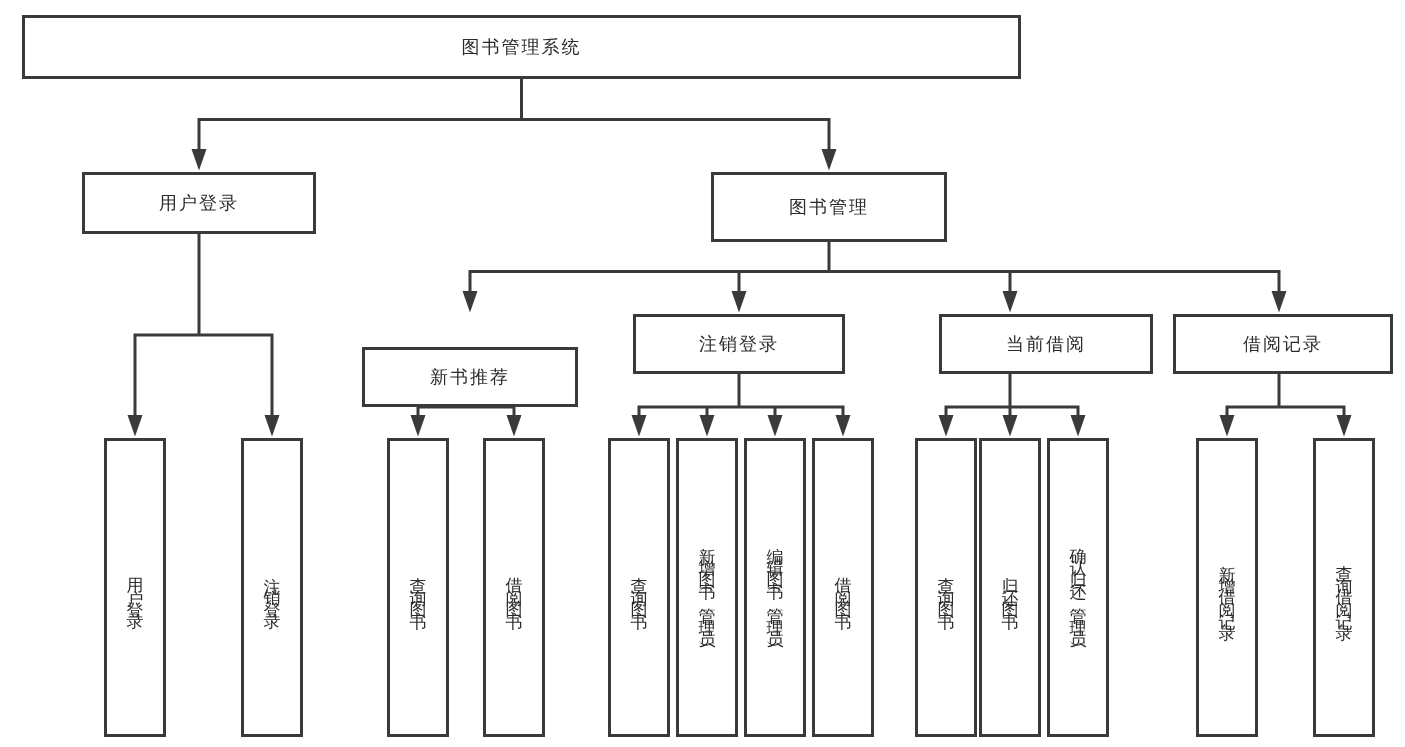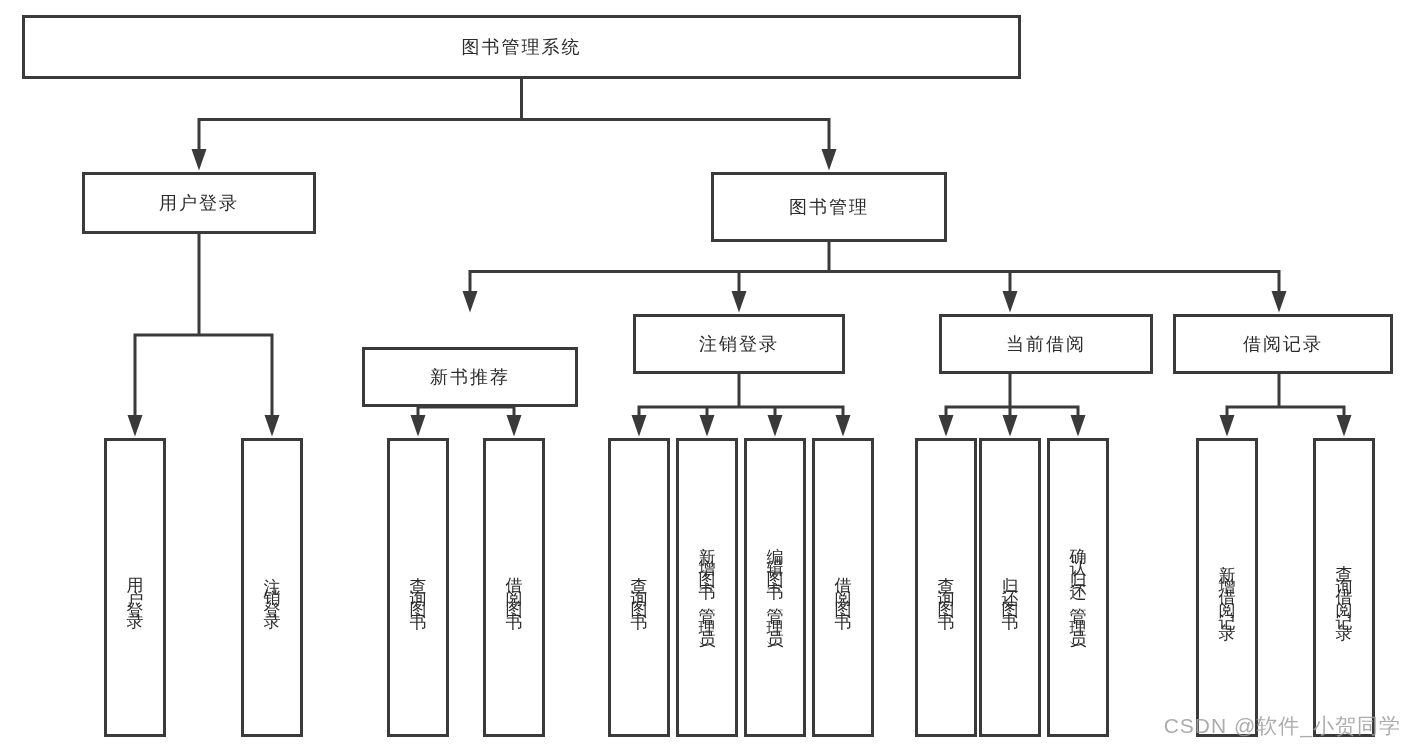--- a/index.html
+++ b/index.html
@@ -190,15 +190,14 @@
     <span class="vtext">确认归还（管理员）</span>
   </div>
 
   <div class="node vbox n-e1">
     <span class="vtext">新增借阅记录</span>
   </div>
   <div class="node vbox n-e2">
     <span class="vtext">查询借阅记录</span>
   </div>
 
-  <div class="watermark">CSDN @软件_小贺同学</div>
 
 </div>
 
 </body></html>

